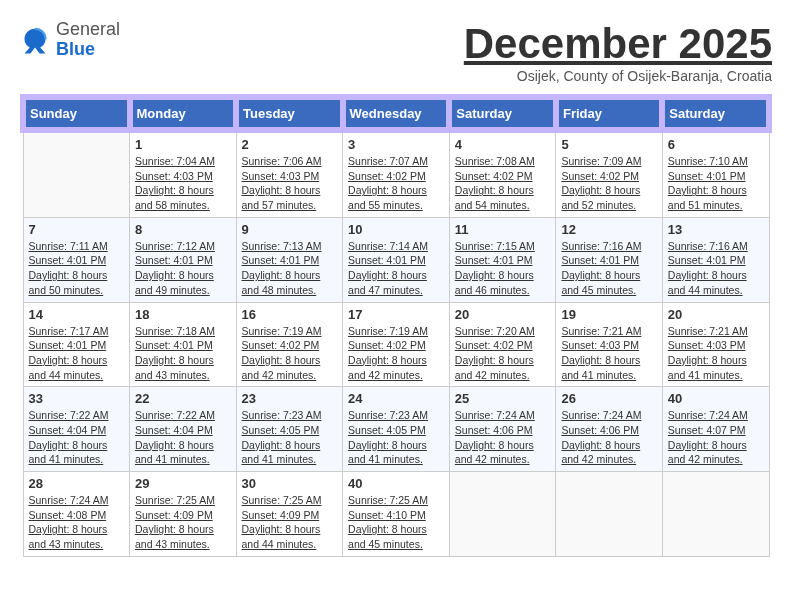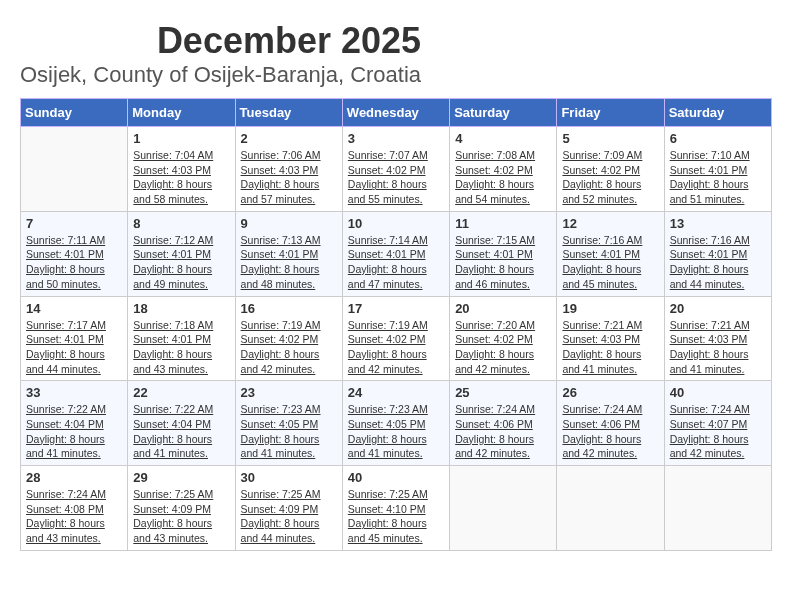--- a/index.html
+++ b/index.html
@@ -28,41 +28,42 @@
     .logo-general { color: #555; font-weight: normal; }
     .logo-blue { color: #1a6bcc; font-weight: bold; }
     .logo-icon {
       width: 30px;
       height: 30px;
     }
     .title-section {
       text-align: right;
     }
     .month-title {
-      font-size: 36px;
+      font-size: 42px;
       font-weight: bold;
       color: #333;
+      text-decoration: underline;
     }
     .location-title {
-      font-size: 22px;
+      font-size: 14px;
       color: #555;
     }
     .calendar {
       width: 100%;
       border-collapse: collapse;
       font-size: 11px;
     }
     .calendar th {
       background-color: #3a6bbf;
       color: white;
       padding: 6px 4px;
       text-align: left;
       font-size: 13px;
       font-weight: bold;
-      border: 1px solid #c4b5fd;
+      border: 6px solid #c4b5fd;
     }
     .calendar td {
       border: 1px solid #ccc;
       padding: 4px 5px;
       vertical-align: top;
       width: 107px;
       min-height: 80px;
       background: #fff;
     }
     .calendar tr:nth-child(even) td {
@@ -87,20 +88,30 @@
     .calendar tr:nth-child(odd) td {
       background: #fff;
     }
     .row-even td { background: #eef2fb; }
     .row-odd td { background: #fff; }
   </style>
 </head>
 <body>
 
 <div class="header-section">
+  <div class="logo">
+    <svg class="logo-icon" viewBox="0 0 40 40" xmlns="http://www.w3.org/2000/svg">
+      <path d="M20 5 C28 5 34 11 34 19 C34 24 31 28 27 30 L34 38 L26 38 L20 30 L14 38 L6 38 L13 30 C9 28 6 24 6 19 C6 11 12 5 20 5Z" fill="#1a6bcc"></path>
+      <path d="M20 5 C28 5 34 11 34 19" fill="none" stroke="#4a9aec" stroke-width="3"></path>
+    </svg>
+    <div class="logo-text">
+      <span class="logo-general">General</span><br>
+      <span class="logo-blue">Blue</span>
+    </div>
+  </div>
   <div class="title-section">
     <div class="month-title">December 2025</div>
     <div class="location-title">Osijek, County of Osijek-Baranja, Croatia</div>
   </div>
 </div>
 
 <table class="calendar">
   <thead>
     <tr>
     <th>Sunday</th>

